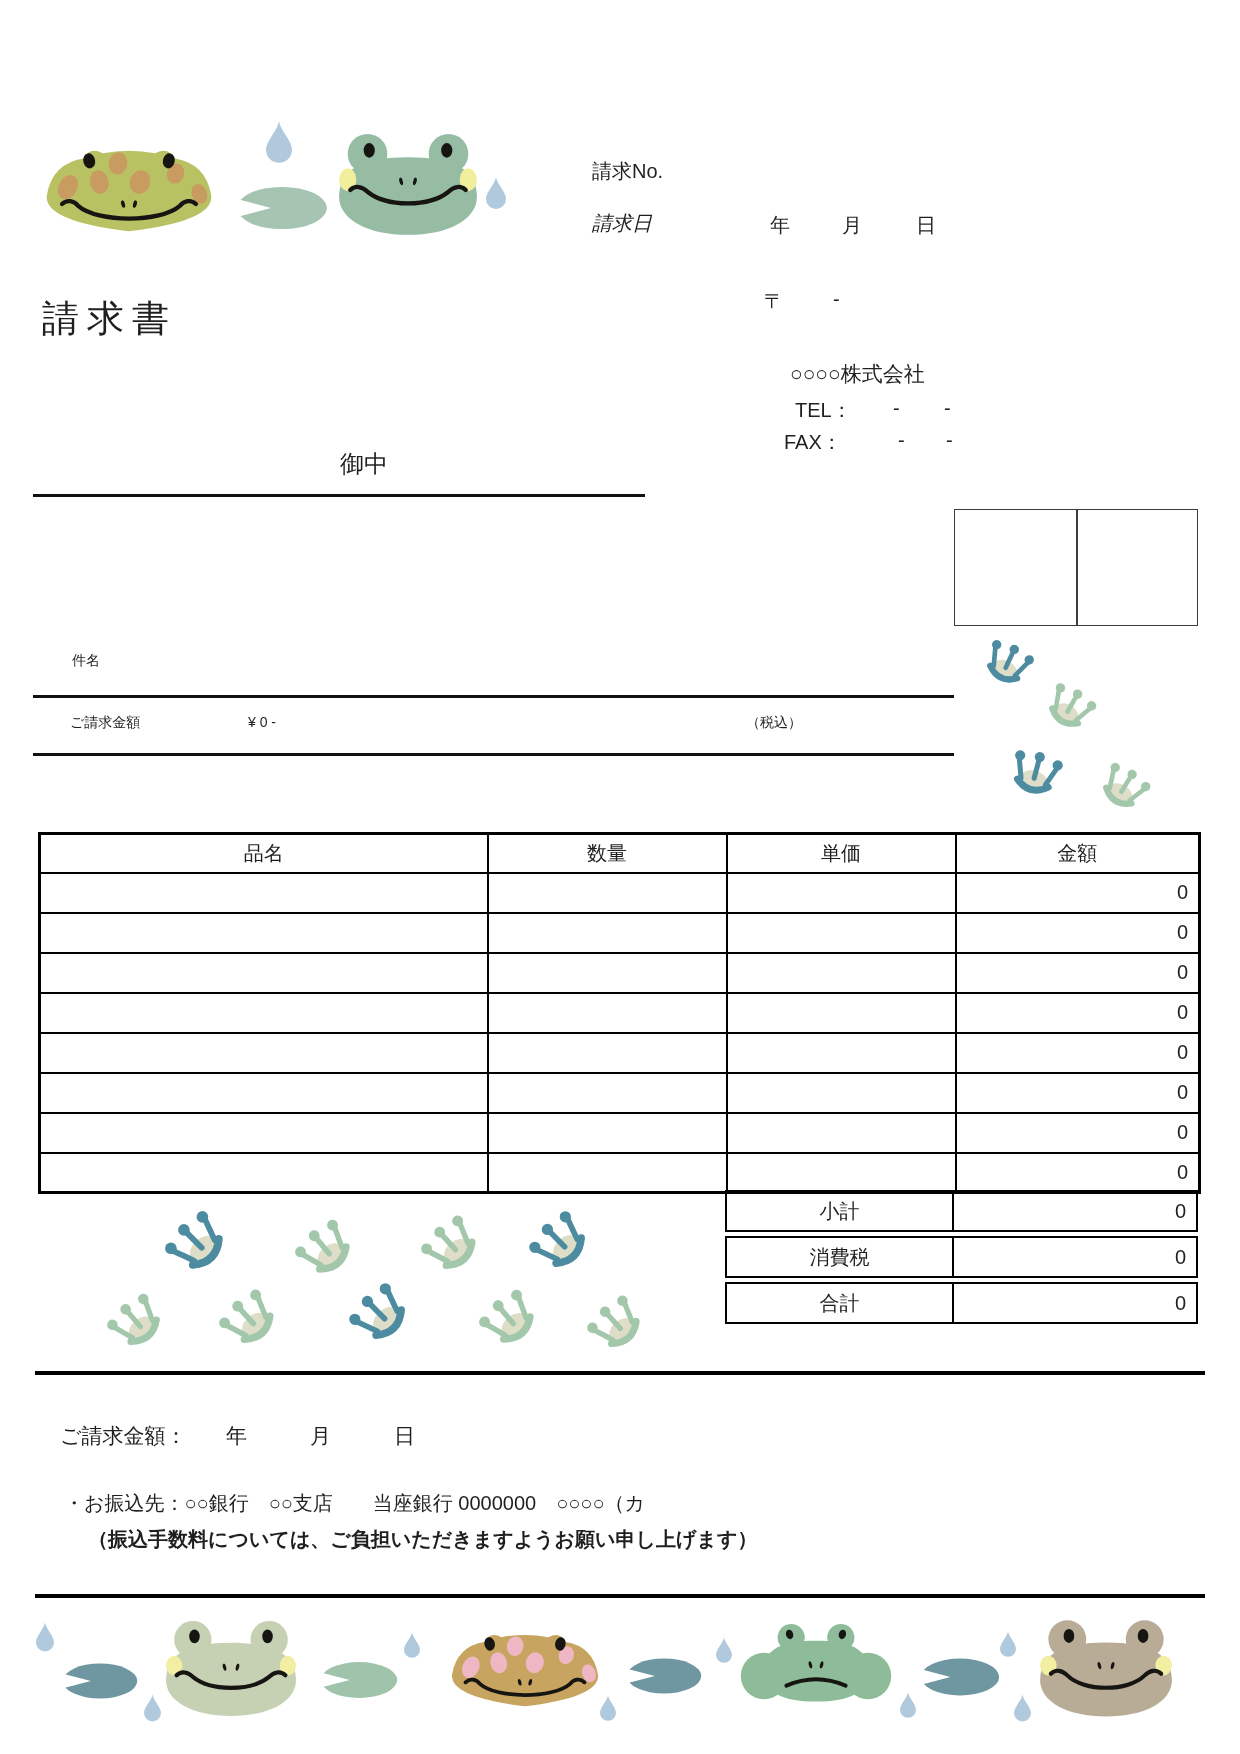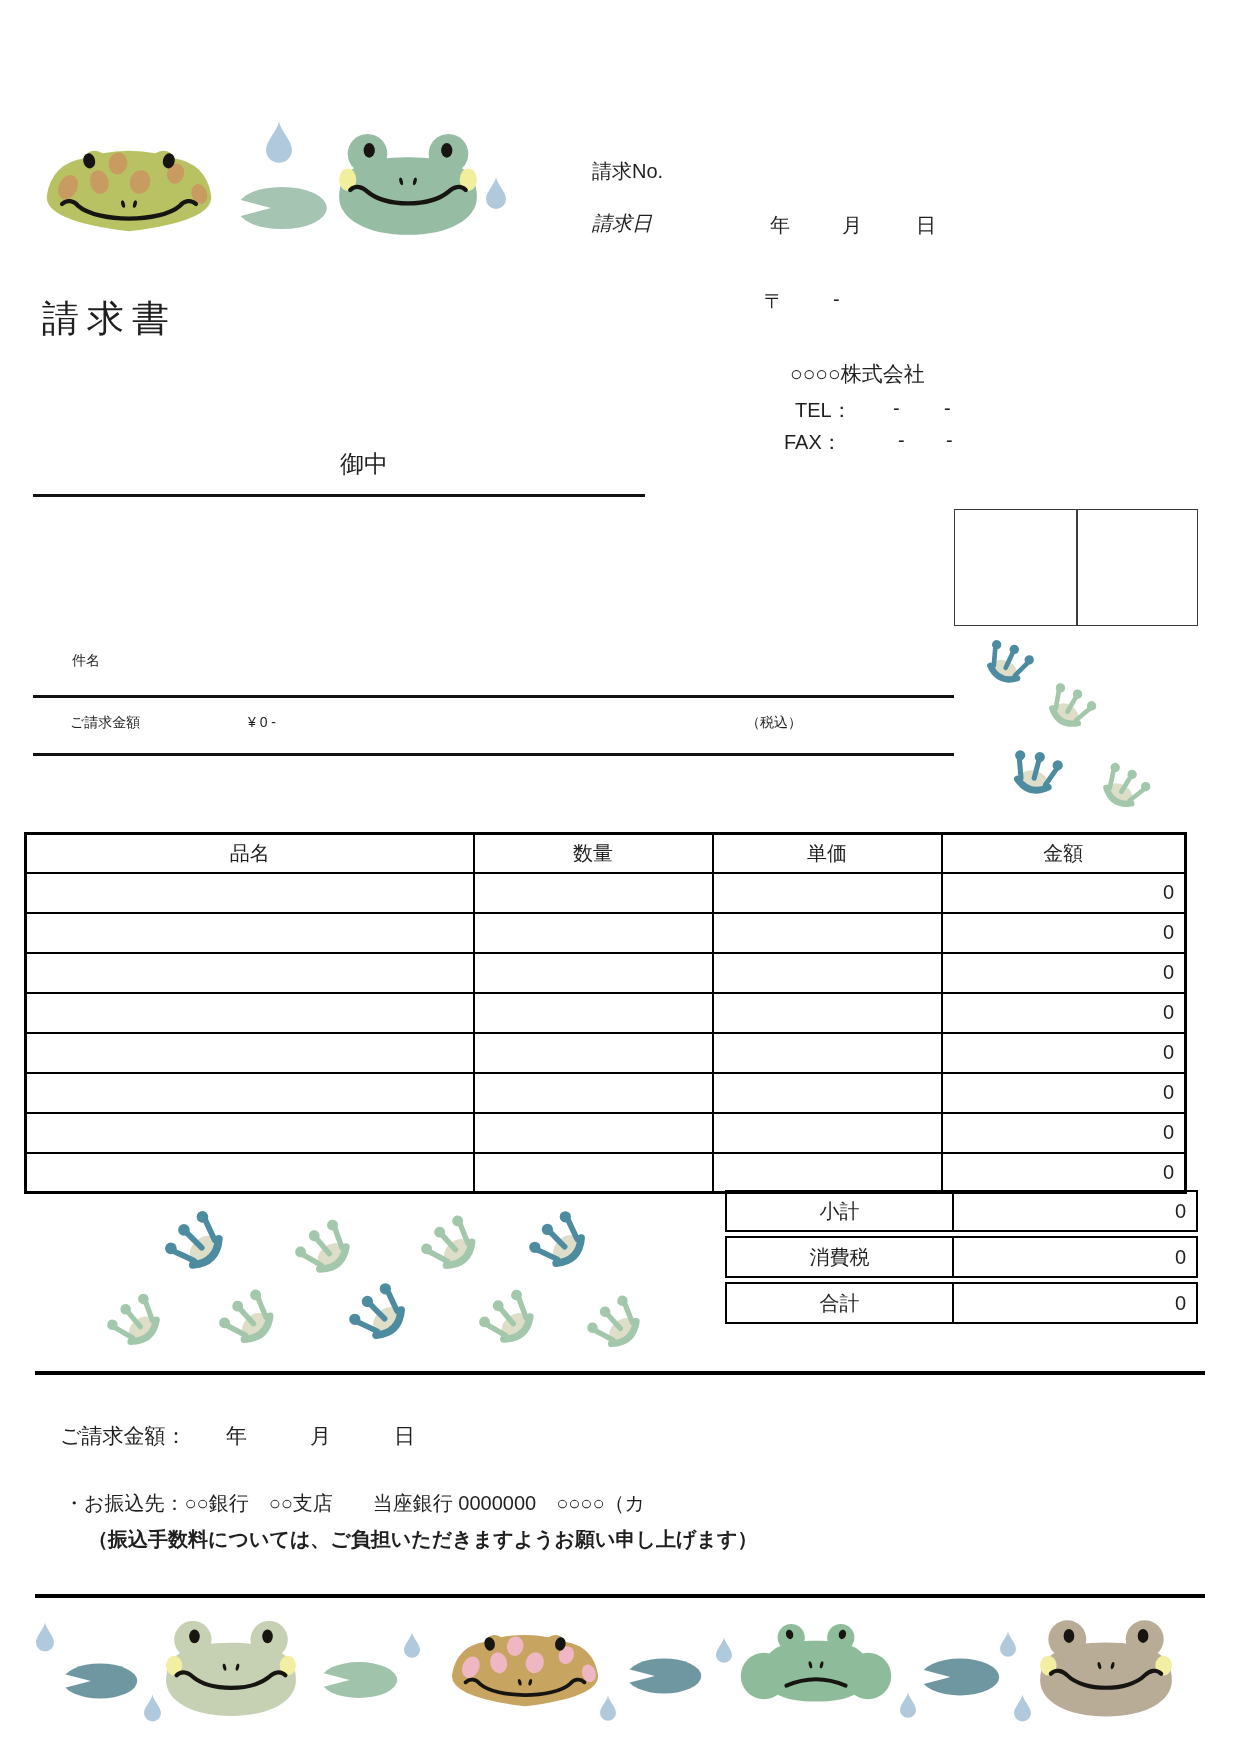--- a/index.html
+++ b/index.html
@@ -7,21 +7,21 @@
   body { background:#ffffff; font-family:"Liberation Sans","DejaVu Sans",sans-serif; color:#1f1f1f; }
   .page { position:relative; width:1240px; height:1754px; background:#fff; overflow:hidden; }
   .abs { position:absolute; white-space:pre; }
   .t20 { font-size:20px; } .t21 { font-size:21px; } .t22 { font-size:14px; } .t24 { font-size:24px; }
   .title { font-size:37px; letter-spacing:8px; font-weight:400; }
   .rule { position:absolute; height:3px; background:#111; }
   .double-rule { position:absolute; height:4px; border-top:2.5px solid #000; border-bottom:2.5px solid #000; }
   .stamp-box { position:absolute; left:954px; top:509px; width:244px; height:117px; border:1.5px solid #3c3c3c; }
   .stamp-box .divider { position:absolute; left:50%; top:0; width:1.5px; height:100%; background:#3c3c3c; }
 
-  table.items { position:absolute; left:24px; top:832px; width:1160px; border-collapse:collapse; table-layout:fixed; border:3px solid #000; }
+  table.items { position:absolute; left:38px; top:832px; width:1160px; border-collapse:collapse; table-layout:fixed; border:3px solid #000; }
   table.items th, table.items td { border:2.5px solid #000; font-weight:400; font-size:20px; }
   table.items thead tr { height:39px; }
   table.items tbody tr { height:40px; }
   table.items th { text-align:center; }
   td.amount { text-align:right; padding-right:10px; }
 
   .totals { position:absolute; left:725px; top:1190px; width:473px; }
   .trow { display:flex; width:473px; height:42px; border:2.5px solid #000; margin-bottom:4px; }
   .tlabel { width:227px; border-right:2.5px solid #000; display:flex; align-items:center; justify-content:center; font-size:20px; }
   .tvalue { flex:1; display:flex; align-items:center; justify-content:flex-end; padding-right:10px; font-size:20px; }

